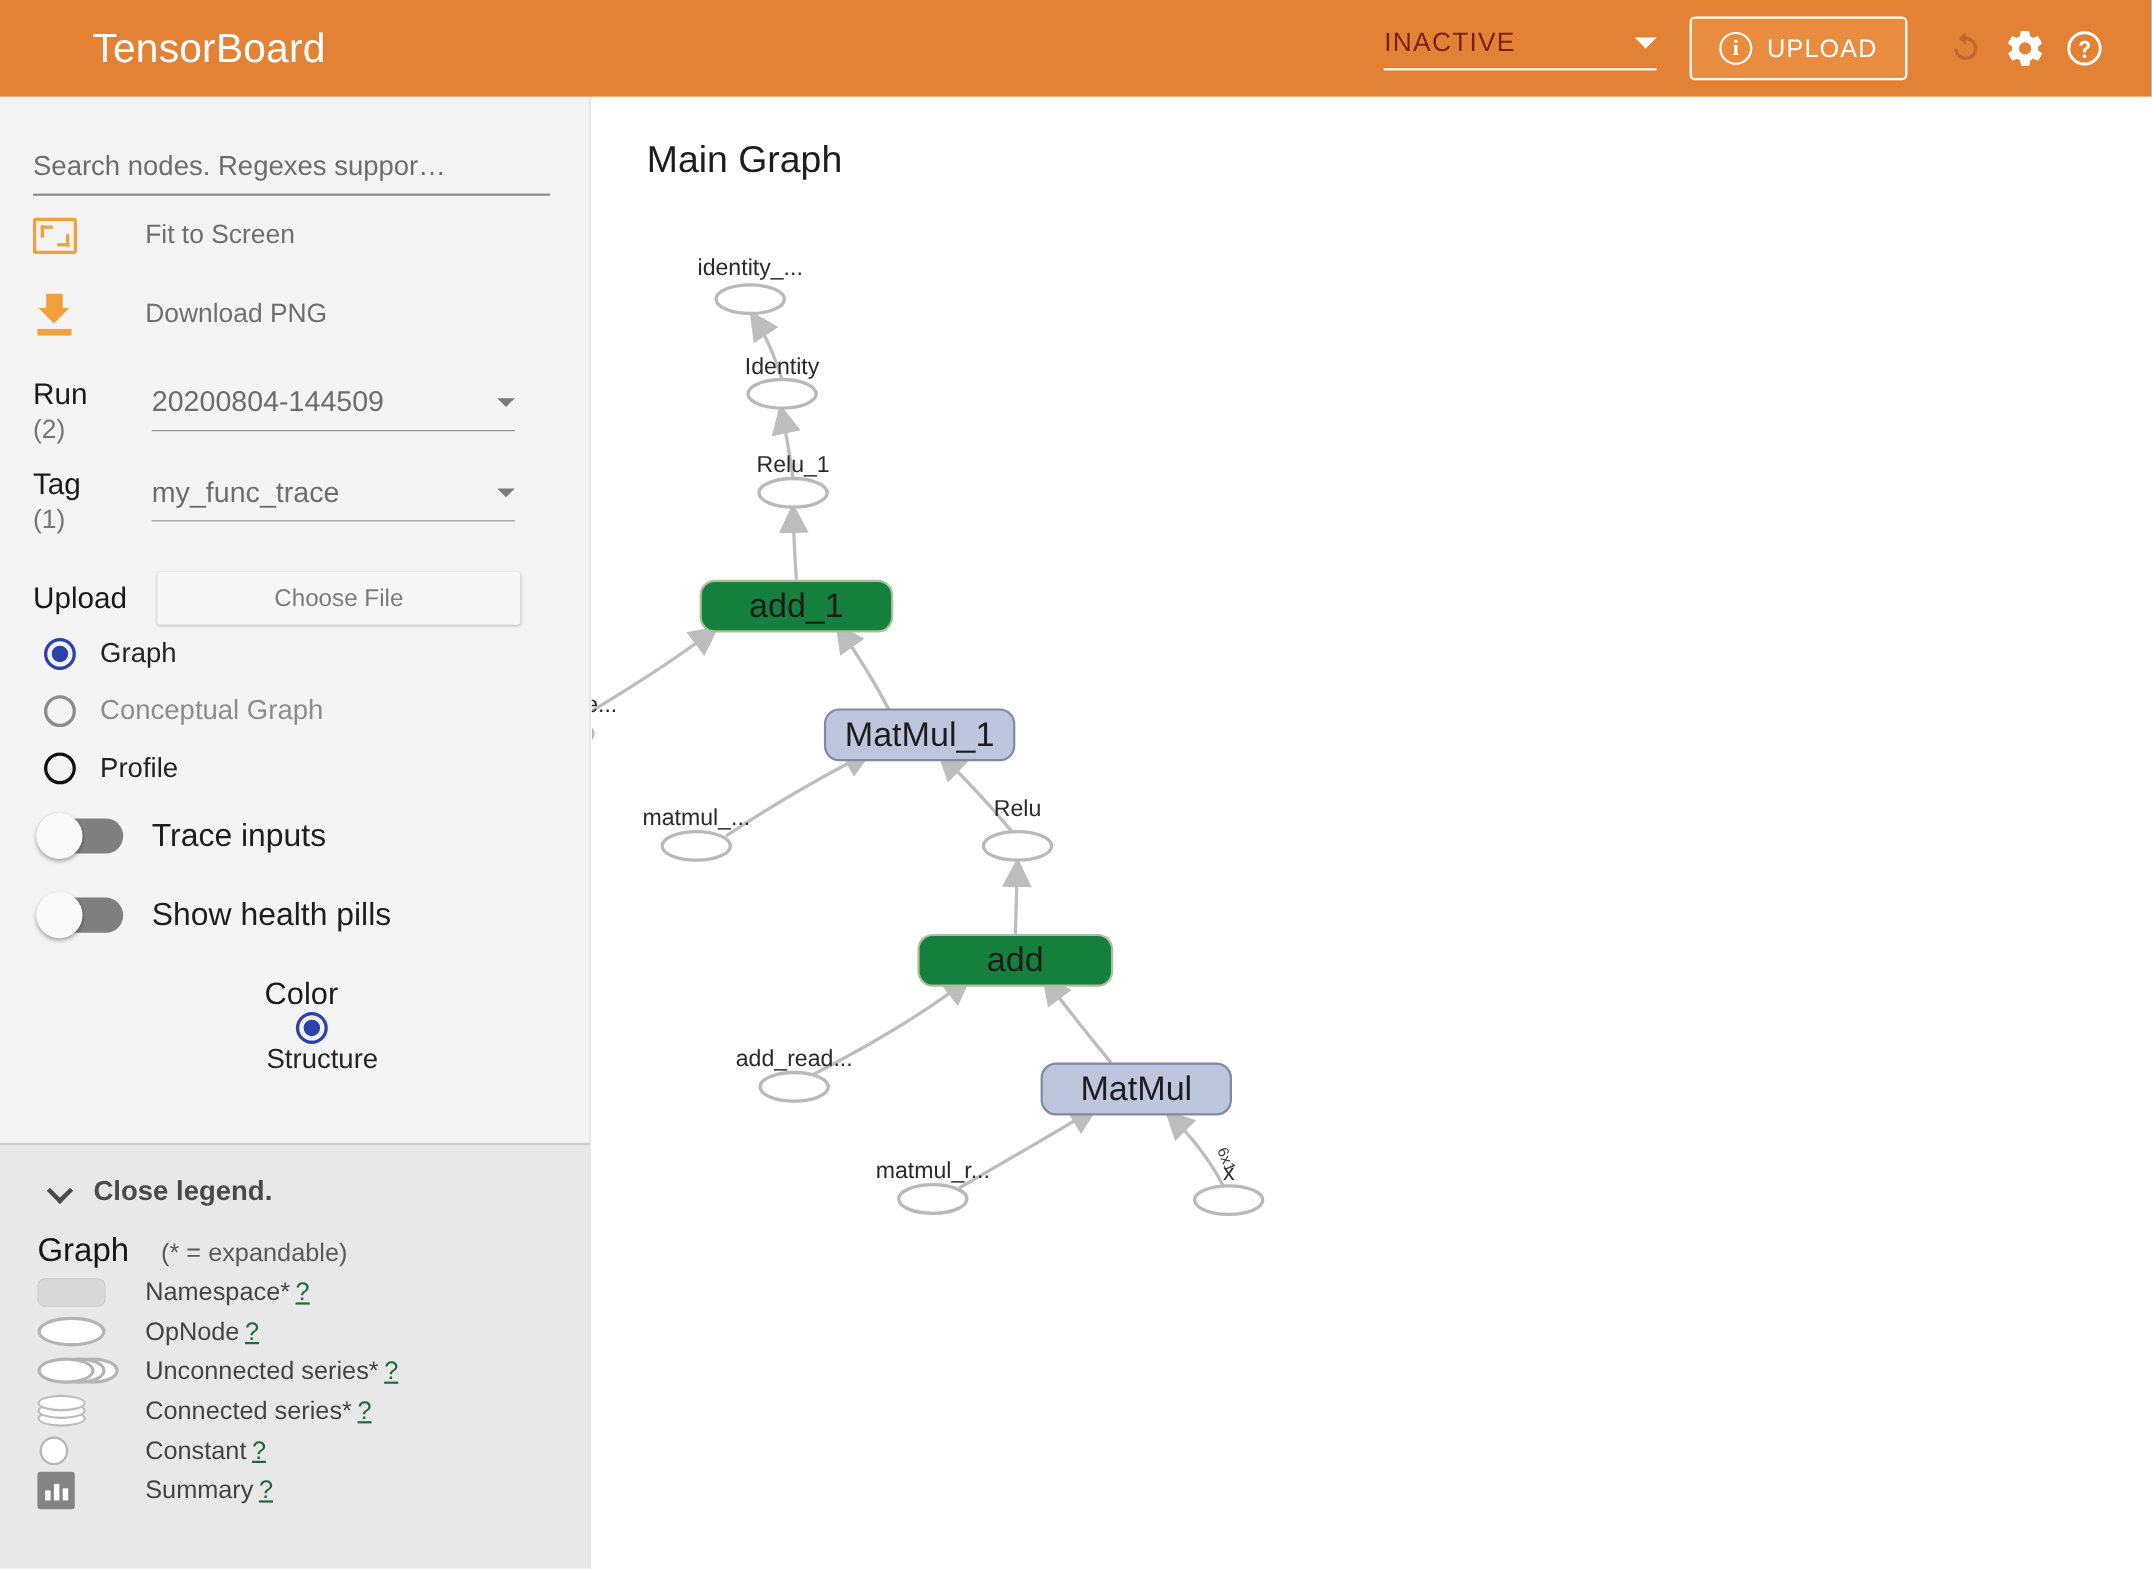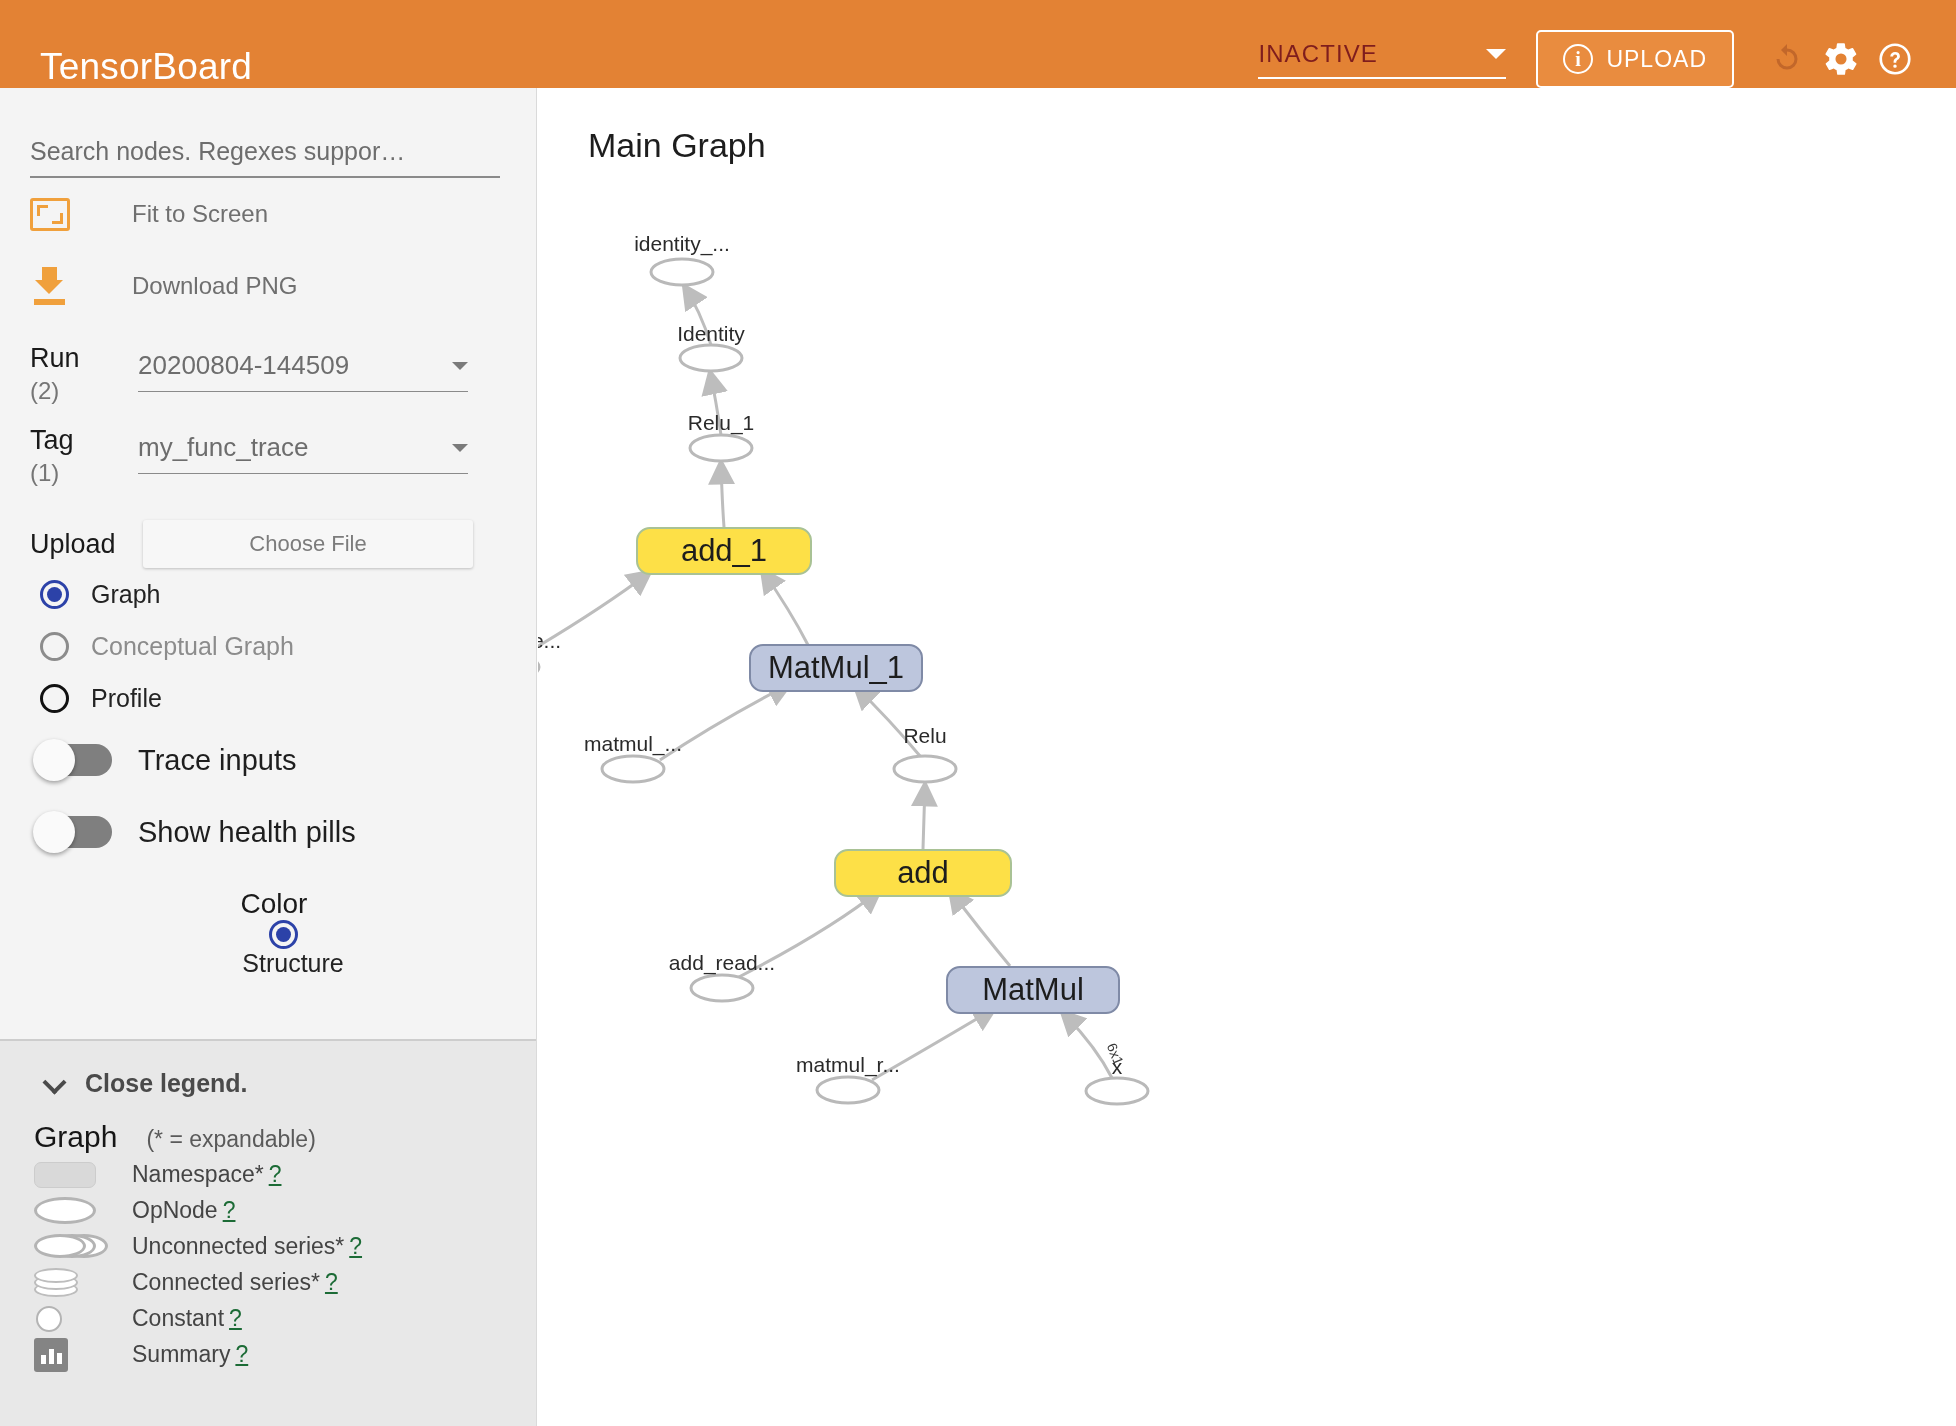--- a/index.html
+++ b/index.html
@@ -9,21 +9,21 @@
     overflow: hidden;
     font-family: "Liberation Sans", sans-serif;
     background: #ffffff;
   }
 
   
   #header {
     position: absolute; left: 0; top: 0;
     width: 1956px; height: 88px;
     background: #e38234;
-    display: flex; align-items: flex-end;
+    display: flex; align-items: center; padding-left: 44px;
   }
   #brand {
     color: #ffffff;
     font-size: 37px;
     letter-spacing: 0.2px;
     margin-left: 40px;
     white-space: nowrap;
   }
   #tabs { display: flex; align-items: stretch; height: 88px; margin-left: 74px; }
   .tab {
@@ -266,21 +266,21 @@
   }
   .node-box {
     position: absolute;
     display: flex; align-items: center; justify-content: center;
     border-radius: 14px;
     font-size: 31px;
     color: #1d1d1d;
     transform: translate(-50%, -50%);
     cursor: pointer;
   }
-  .node-box.green { background: #fde047; border: 2.5px solid #a9c295; }
+  .node-box.green { background: #15803d; border: 2.5px solid #a9c295; }
   .node-box.blue  { background: #bdc6dd; border: 2.5px solid #7f8aa6; }
   .edge-shape-label {
     position: absolute;
     font-size: 14px; color: #3a3a3a;
     transform-origin: center;
   }
 </style>
 </head>
 <body>
 

